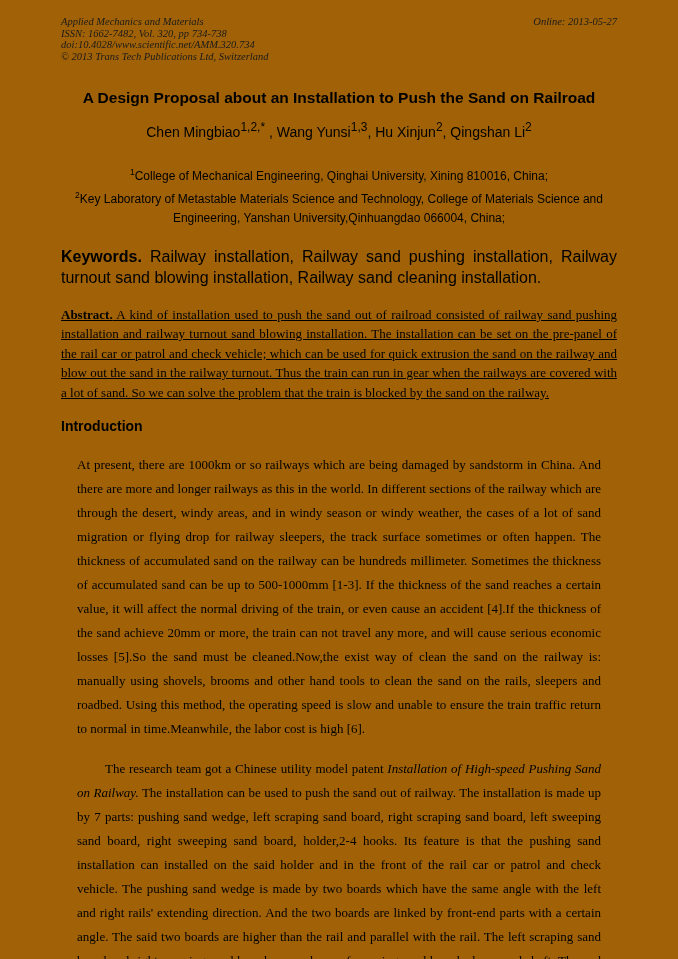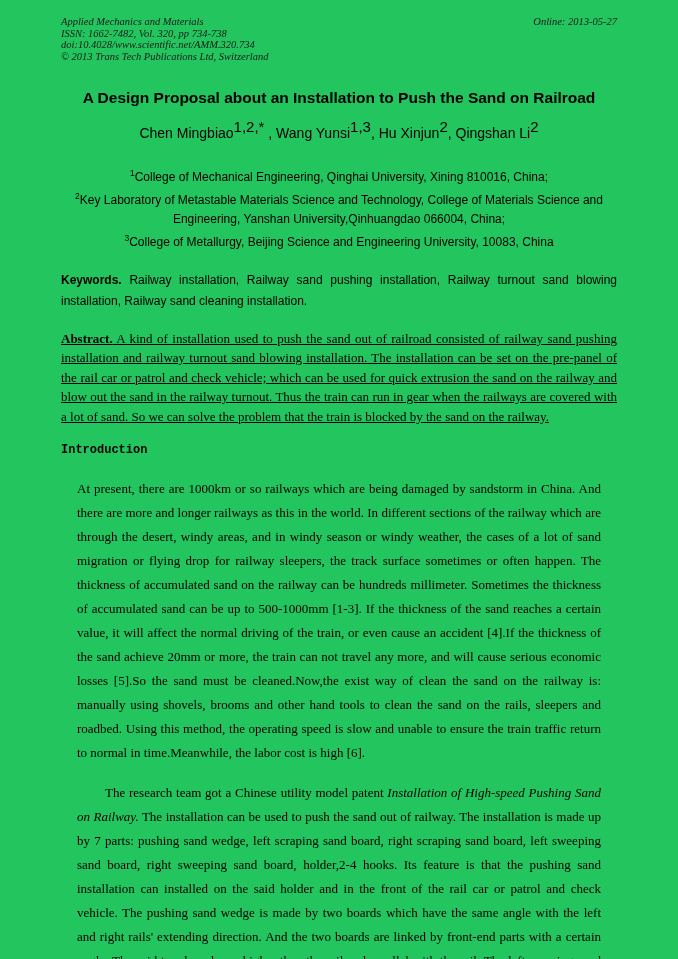--- a/index.html
+++ b/index.html
@@ -7,21 +7,21 @@
     padding: 0;
     background: #ffffff;
     width: 678px;
     height: 959px;
     overflow: hidden;
   }
   .page {
     position: relative;
     width: 678px;
     height: 959px;
-    background: #22c55e;
+    background: #a16207;
     color: #111111;
     box-sizing: border-box;
     padding: 16px 61px 0 61px;
   }
   
   .header-row {
     display: flex;
     justify-content: space-between;
     align-items: flex-start;
     font-family: "Liberation Serif", serif;
@@ -43,57 +43,57 @@
     color: #000000;
   }
   .authors {
     margin-top: 9px;
     font-family: "Liberation Sans", sans-serif;
     font-size: 14px;
     line-height: 20px;
     text-align: center;
     color: #000000;
   }
-  .authors sup { font-size: 15px; }
+  .authors sup { font-size: 12px; }
   
   .affiliations {
     margin-top: 21px;
     font-family: "Liberation Sans", sans-serif;
     font-size: 12px;
     line-height: 19px;
     text-align: center;
     color: #000000;
   }
   .aff-line sup { font-size: 8.5px; }
   
   .keywords {
     margin: 18px 0 0 0;
     font-family: "Liberation Sans", sans-serif;
-    font-size: 12px;
+    font-size: 16px;
     line-height: 21px;
     text-align: justify;
     color: #000000;
   }
   .keywords b { font-weight: bold; }
   
   .abstract {
     margin: 17px 0 0 0;
     font-family: "Liberation Serif", serif;
     font-size: 13px;
     line-height: 19.5px;
     text-align: justify;
     color: #000000;
     text-decoration: underline;
   }
   .abstract b { font-weight: bold; }
   .sec-heading {
     margin: 15px 0 0 0;
-    font-family: Liberation Mono, monospace;
+    font-family: Liberation Sans, sans-serif;
     font-weight: bold;
-    font-size: 12px;
+    font-size: 14px;
     line-height: 19.5px;
     color: #000000;
   }
   .body-para {
     margin: 16px;
     font-family: "Liberation Serif", serif;
     font-size: 13px;
     line-height: 24px;
     text-align: justify;
     color: #000000;
@@ -116,21 +116,20 @@
     <div class="header-right">Online: 2013-05-27</div>
   </div>
 
   <h1 class="title">A Design Proposal about an Installation to Push the Sand on Railroad</h1>
 
   <div class="authors"><span>Chen Mingbiao</span><sup>1,2,*</sup> , <span>Wang Yunsi</span><sup>1,3</sup>, <span>Hu Xinjun</span><sup>2</sup>, <span>Qingshan Li</span><sup>2</sup></div>
 
   <div class="affiliations">
       <div class="aff-line"><sup>1</sup>College of Mechanical Engineering, Qinghai University, Xining 810016, China;</div>
       <div class="aff-line"><sup>2</sup>Key Laboratory of Metastable Materials Science and Technology, College of Materials Science and Engineering, Yanshan University,Qinhuangdao 066004, China;</div>
-      <div class="aff-line"><sup>3</sup>College of Metallurgy, Beijing Science and Engineering University, 10083, China</div>
     </div>
 
   <p class="keywords"><b>Keywords.</b><span> Railway installation, Railway sand pushing installation, Railway turnout sand blowing installation, Railway sand cleaning installation.</span></p>
 
   <p class="abstract"><b>Abstract.</b><span> A kind of installation used to push the sand out of railroad consisted of railway sand pushing installation and railway turnout sand blowing installation. The installation can be set on the pre-panel of the rail car or patrol and check vehicle; which can be used for quick extrusion the sand on the railway and blow out the sand in the railway turnout. Thus the train can run in gear when the railways are covered with a lot of sand. So we can solve the problem that the train is blocked by the sand on the railway.</span></p>
 
   <div>
       <h2 class="sec-heading">Introduction</h2>
       <p class="body-para"><span>At present, there are 1000km or so railways which are being damaged by sandstorm in China. And there are more and longer railways as this in the world. In different sections of the railway which are through the desert, windy areas, and in windy season or windy weather, the cases of a lot of sand migration or flying drop for railway sleepers, the track surface sometimes or often happen. The thickness of accumulated sand on the railway can be hundreds millimeter. Sometimes the thickness of accumulated sand can be up to 500-1000mm [1-3]. If the thickness of the sand reaches a certain value, it will affect the normal driving of the train, or even cause an accident [4].If the thickness of the sand achieve 20mm or more, the train can not travel any more, and will cause serious economic losses [5].So the sand must be cleaned.Now,the exist way of clean the sand on the railway is: manually using shovels, brooms and other hand tools to clean the sand on the rails, sleepers and roadbed. Using this method, the operating speed is slow and unable to ensure the train traffic return to normal in time.Meanwhile, the labor cost is high [6].</span></p>
       <p class="body-para indent"><span>The research team got a Chinese utility model patent </span><span class="italic">Installation of High-speed Pushing Sand on Railway.</span><span> The installation can be used to push the sand out of railway. The installation is made up by 7 parts: pushing sand wedge, left scraping sand board, right scraping sand board, left sweeping sand board, right sweeping sand board, holder,2-4 hooks. Its feature is that the pushing sand installation can installed on the said holder and in the front of the rail car or patrol and check vehicle. The pushing sand wedge is made by two boards which have the same angle with the left and right rails' extending direction. And the two boards are linked by front-end parts with a certain angle. The said two boards are higher than the rail and parallel with the rail. The left scraping sand board and right scraping sand board are made up of scraping sand board, sleeve and shaft. The end of scraping sand board is near the inside part of the rail and below the surface of the rail. Left sweeping sand board and right sweeping sand board are made up of sweeping sand board, connecting plate, bolts, sleeves and shaft. The top of sweeping sand board was linked with the connecting plate by the bolts. The bottom of sweeping sand board is at the top of the rail and have</span></p>

